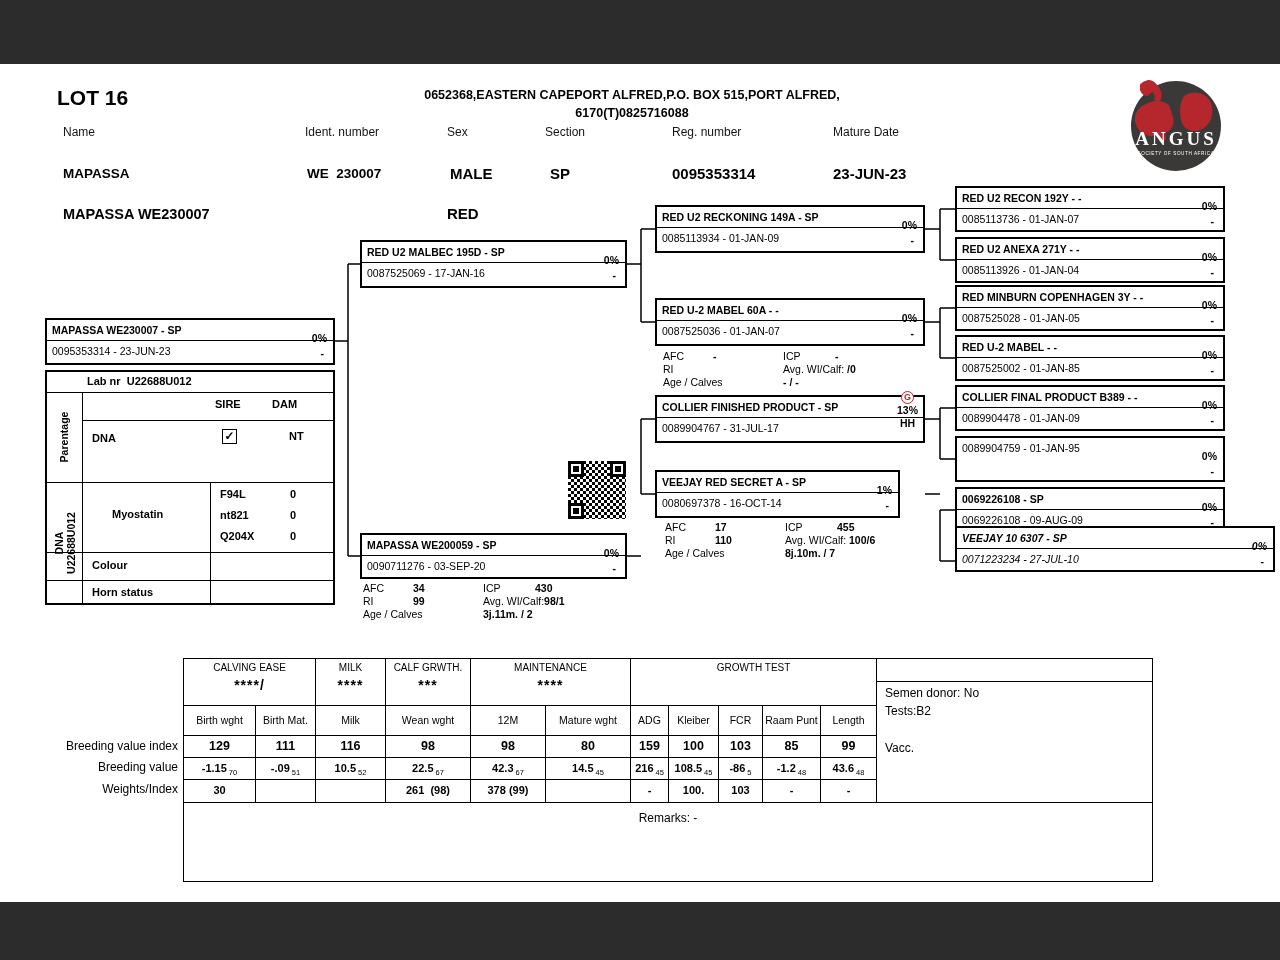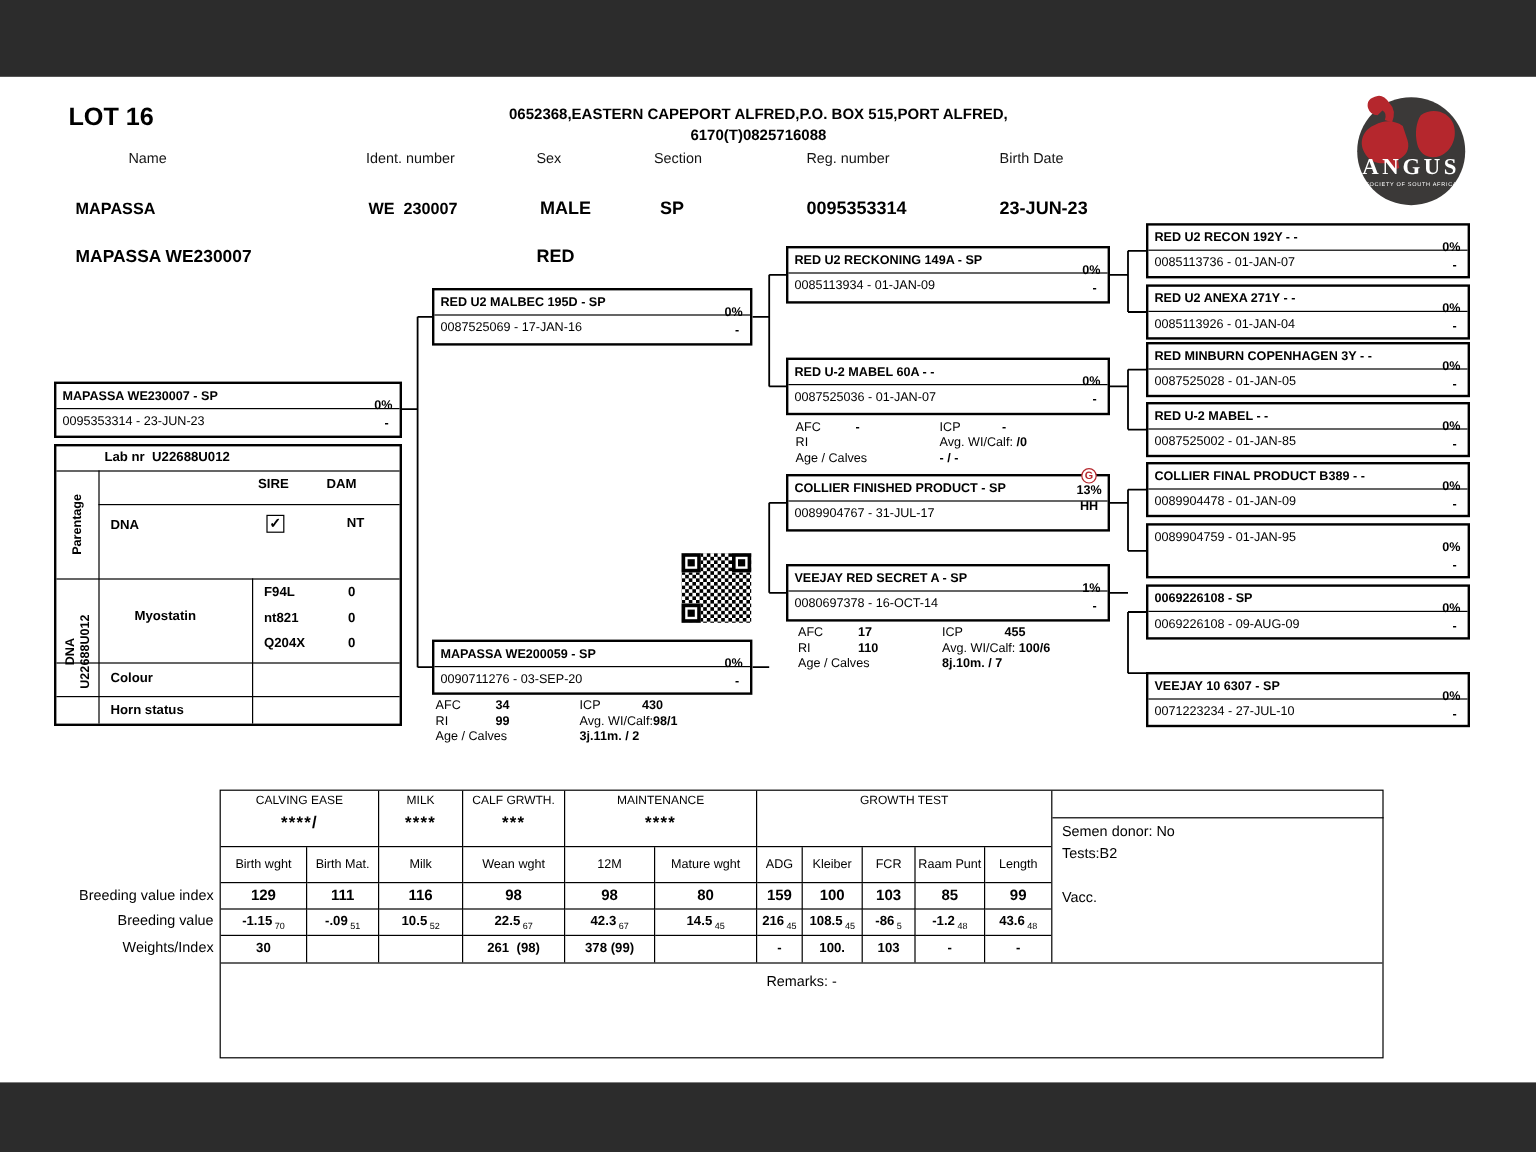--- a/index.html
+++ b/index.html
@@ -70,26 +70,26 @@
 
 <div class="page">
 
   <div class="bar" style="top:0;height:64px;"></div>
   <div class="bar" style="top:902px;height:58px;"></div>
 
   <div class="abs" style="left:57px;top:86px;font-size:21px;font-weight:bold;">LOT 16</div>
   <div class="abs" style="left:342px;top:88px;width:580px;text-align:center;font-weight:bold;font-size:12.5px;">0652368,EASTERN CAPEPORT ALFRED,P.O. BOX 515,PORT ALFRED,</div>
   <div class="abs" style="left:342px;top:106px;width:580px;text-align:center;font-weight:bold;font-size:12.5px;">6170(T)0825716088</div>
 
-  <span class="lbl" style="left:63px;top:125px;margin-left:44px;">Name</span>
+  <span class="lbl" style="left:63px;top:125px;">Name</span>
   <span class="lbl" style="left:305px;top:125px;">Ident. number</span>
   <span class="lbl" style="left:447px;top:125px;">Sex</span>
   <span class="lbl" style="left:545px;top:125px;">Section</span>
   <span class="lbl" style="left:672px;top:125px;">Reg. number</span>
-  <span class="lbl" style="left:833px;top:125px;">Birth Date</span>
+  <span class="lbl" style="left:833px;top:125px;">Mature Date</span>
 
   <span class="val" style="left:63px;top:166px;font-size:13.5px;">MAPASSA</span>
   <span class="val ws-pre" style="left:307px;top:166px;font-size:13.5px;">WE  230007</span>
   <span class="val" style="left:450px;top:165px;font-size:15px;">MALE</span>
   <span class="val" style="left:550px;top:165px;font-size:15px;">SP</span>
   <span class="val" style="left:672px;top:165px;font-size:15px;">0095353314</span>
   <span class="val" style="left:833px;top:165px;font-size:15px;">23-JUN-23</span>
   <span class="val" style="left:63px;top:206px;font-size:14.5px;">MAPASSA WE230007</span>
   <span class="val" style="left:447px;top:205px;font-size:15px;">RED</span>
 
@@ -137,21 +137,21 @@
   </div>
   <div class="box" style="left:655px;top:395px;width:270px;height:48px;">
     <div class="nm">COLLIER FINISHED PRODUCT - SP</div>
     <div class="rg">0089904767 - 31-JUL-17</div>
     <div class="gcol">
       <span class="gicon">G</span>
       <div>13%</div>
       <div>HH</div>
     </div>
   </div>
-  <div class="box" style="left:655px;top:470px;width:270px;height:48px;">
+  <div class="box" style="left:655px;top:470px;width:245px;height:48px;">
     <div class="nm">VEEJAY RED SECRET A - SP</div>
     <div class="rg">0080697378 - 16-OCT-14</div>
     <span class="pct">1%</span>
     <span class="flag">-</span>
   </div>
 
   <div class="box" style="left:955px;top:186px;width:270px;height:46px;">
     <div class="nm">RED U2 RECON 192Y - -</div>
     <div class="rg">0085113736 - 01-JAN-07</div>
     <span class="pct">0%</span>
@@ -185,21 +185,21 @@
     <div class="rg">0089904759 - 01-JAN-95</div>
     <span class="pct">0%</span>
     <span class="flag">-</span>
   </div>
   <div class="box" style="left:955px;top:487px;width:270px;height:46px;">
     <div class="nm">0069226108 - SP</div>
     <div class="rg">0069226108 - 09-AUG-09</div>
     <span class="pct">0%</span>
     <span class="flag">-</span>
   </div>
-  <div class="box" style="left:955px;top:560px;width:270px;height:46px;">
+  <div class="box" style="left:955px;top:526px;width:320px;height:46px;font-style:italic;">
     <div class="nm">VEEJAY 10 6307 - SP</div>
     <div class="rg">0071223234 - 27-JUL-10</div>
     <span class="pct">0%</span>
     <span class="flag">-</span>
   </div>
 
   <div class="stats" style="left:663px;top:350px;">
     <div class="srow">
       <span class="c1">AFC</span>
       <span class="c2">-</span>

